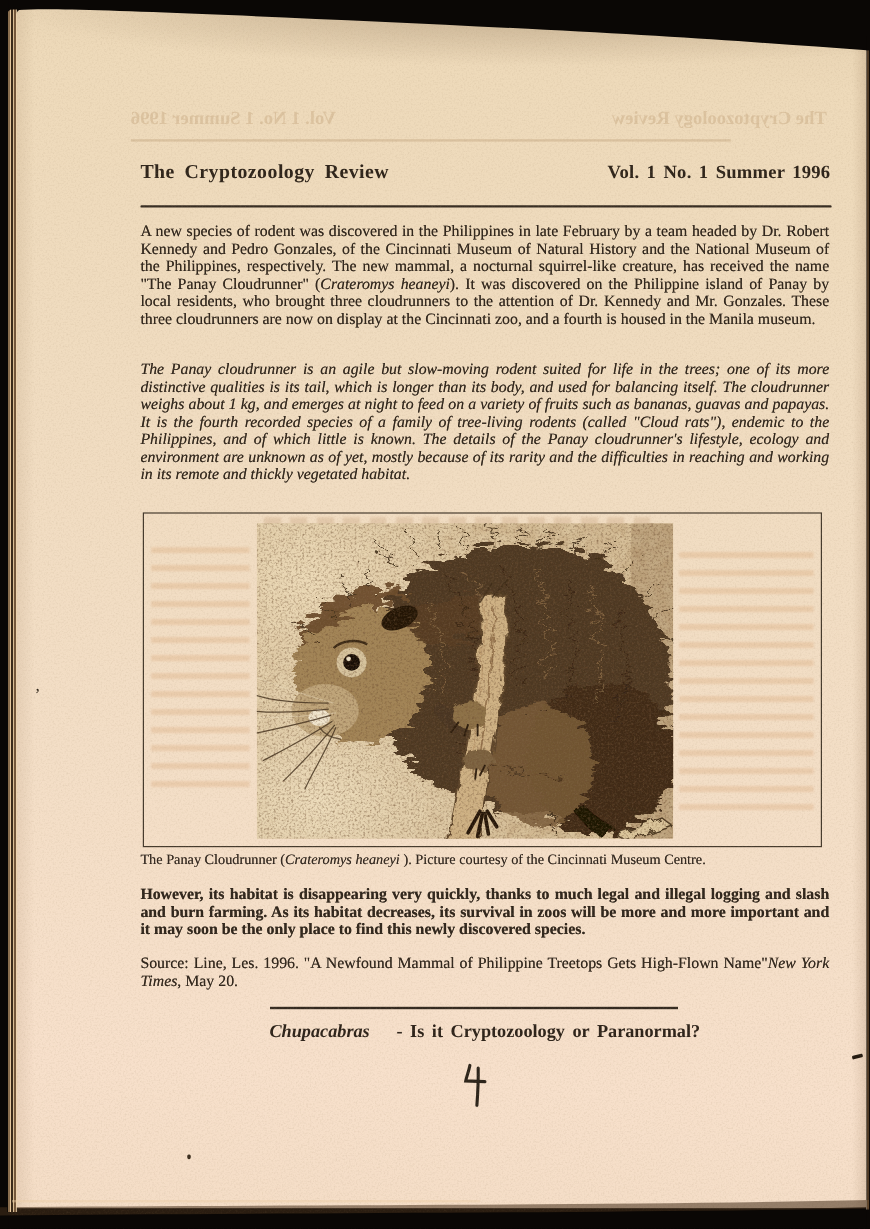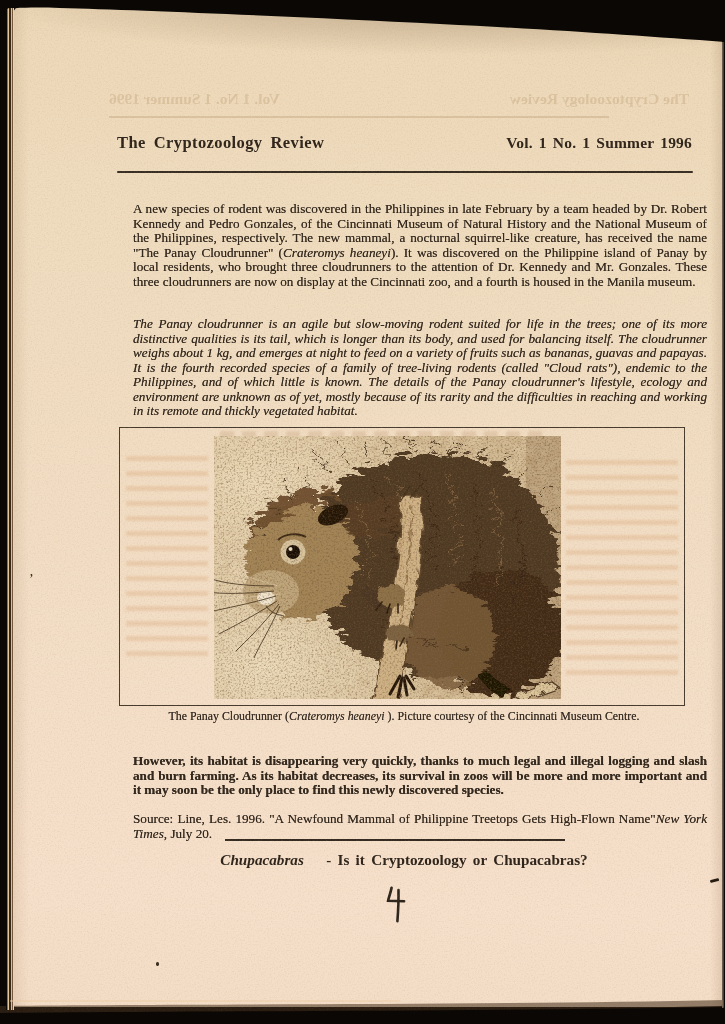--- a/index.html
+++ b/index.html
@@ -17,34 +17,34 @@
   .ghost-header{position:absolute;left:96px;top:84px;width:580px;display:flex;justify-content:space-between;
     transform:scaleX(-1);color:rgba(148,104,56,.20);font-weight:700;font-size:15.5px;filter:blur(.6px);}
   .ghost-rule{position:absolute;left:96px;top:110px;width:500px;height:2px;background:rgba(150,108,62,.22);filter:blur(.6px);}
   
   .header-row{position:absolute;left:104px;top:127px;width:575px;display:flex;justify-content:space-between;
     align-items:baseline;color:#2e241a;}
   .journal{font-size:16.5px;font-weight:700;letter-spacing:.4px;word-spacing:3.5px;}
   .issue{font-size:15.5px;font-weight:700;letter-spacing:.2px;word-spacing:2px;}
   .rule1{position:absolute;left:104px;top:165px;width:576px;height:2.4px;background:#372d22;border-radius:1px;}
   
-  .body{position:absolute;left:104px;width:574px;margin:16px;text-align:justify;font-size:13.2px;line-height:14.55px;
+  .body{position:absolute;left:104px;width:574px;margin:0;text-align:justify;font-size:13.2px;line-height:14.55px;
     color:#30261c;text-shadow:0 0 .4px rgba(48,38,28,.75);}
   .para1{top:180px;} .para2{top:295px;font-style:italic;} .para3{top:732px;font-weight:bold;} .source{top:790px;}
   
   .photo-frame{position:absolute;left:106px;top:421px;width:564px;height:277px;margin:0;
     border:1.7px solid #453a2c;}
   .photo{position:absolute;left:94px;top:8px;}
   .ghost-col{position:absolute;filter:blur(1.1px);opacity:.45;
     background:repeating-linear-gradient(180deg, rgba(196,120,52,.38) 0 5px, transparent 5px 15px);}
   .ghost-col.left{left:6px;top:28px;width:82px;height:200px;}
   .ghost-col.right{left:446px;top:32px;width:112px;height:222px;}
   .ghost-strip{position:absolute;left:100px;top:3px;width:330px;height:8px;opacity:.3;filter:blur(1px);
     background:repeating-linear-gradient(90deg, rgba(150,95,45,.5) 0 14px, transparent 14px 22px);}
-  .caption{position:absolute;left:104px;top:703px;width:574px;text-align:center;font-size:11.9px;color:#322820;
+  .caption{position:absolute;left:104px;top:703px;width:574px;font-size:11.9px;color:#322820;
     text-shadow:0 0 .35px rgba(50,40,30,.7);}
   
   .rule2{position:absolute;left:212px;top:833px;width:340px;height:2.2px;background:#342a20;}
   .footer-heading{position:absolute;left:104px;top:845px;width:574px;text-align:center;font-size:15.2px;
     font-weight:700;color:#2d231a;word-spacing:2.5px;}
   .footer-heading i{margin-right:16px;}
   .pagenum{position:absolute;left:367px;top:878px;}
   
   .mark-apostrophe{position:absolute;left:16px;top:566px;font-size:14px;color:#241c12;}
   .mark-dash{position:absolute;left:697px;top:873px;width:9px;height:2.6px;background:#241a10;transform:rotate(-14deg);border-radius:1px;}
@@ -228,25 +228,25 @@
         </g>
 
         <rect width="347" height="263" filter="url(#speck)" opacity=".8"></rect>
       </svg>
     </figure>
 
     <div class="caption"><span>The Panay Cloudrunner (</span><i>Crateromys heaneyi</i><span> ). Picture courtesy of the Cincinnati Museum Centre.</span></div>
 
     <p class="body para3">However, its habitat is disappearing very quickly, thanks to much legal and illegal logging and slash and burn farming. As its habitat decreases, its survival in zoos will be more and more important and it may soon be the only place to find this newly discovered species.</p>
 
-    <p class="body source"><span>Source: Line, Les. 1996. "A Newfound Mammal of Philippine Treetops Gets High-Flown Name"</span><i>New York Times</i><span>, July 20.</span></p>
+    <p class="body source"><span>Source: Line, Les. 1996. "A Newfound Mammal of Philippine Treetops Gets High-Flown Name"</span><i>New York Times</i><span>, May 20.</span></p>
 
     <div class="rule2"></div>
 
-    <div class="footer-heading"><i>Chupacabras</i><span> - Is it Cryptozoology or Chupacabras?</span></div>
+    <div class="footer-heading"><i>Chupacabras</i><span> - Is it Cryptozoology or Paranormal?</span></div>
 
     <svg class="pagenum" width="30" height="44" viewBox="0 0 30 44" aria-label="4">
       <g stroke="#2c241a" stroke-width="2.6" fill="none" stroke-linecap="round" transform="rotate(2 15 20)">
         <path d="M11,4 C10,10 8.5,13.5 8,17 L24,17"></path>
         <path d="M18,6 C18.5,15 18.5,25 18,37"></path>
       </g>
     </svg>
 
     <span class="mark-apostrophe">’</span>
     <span class="mark-dash"></span>

